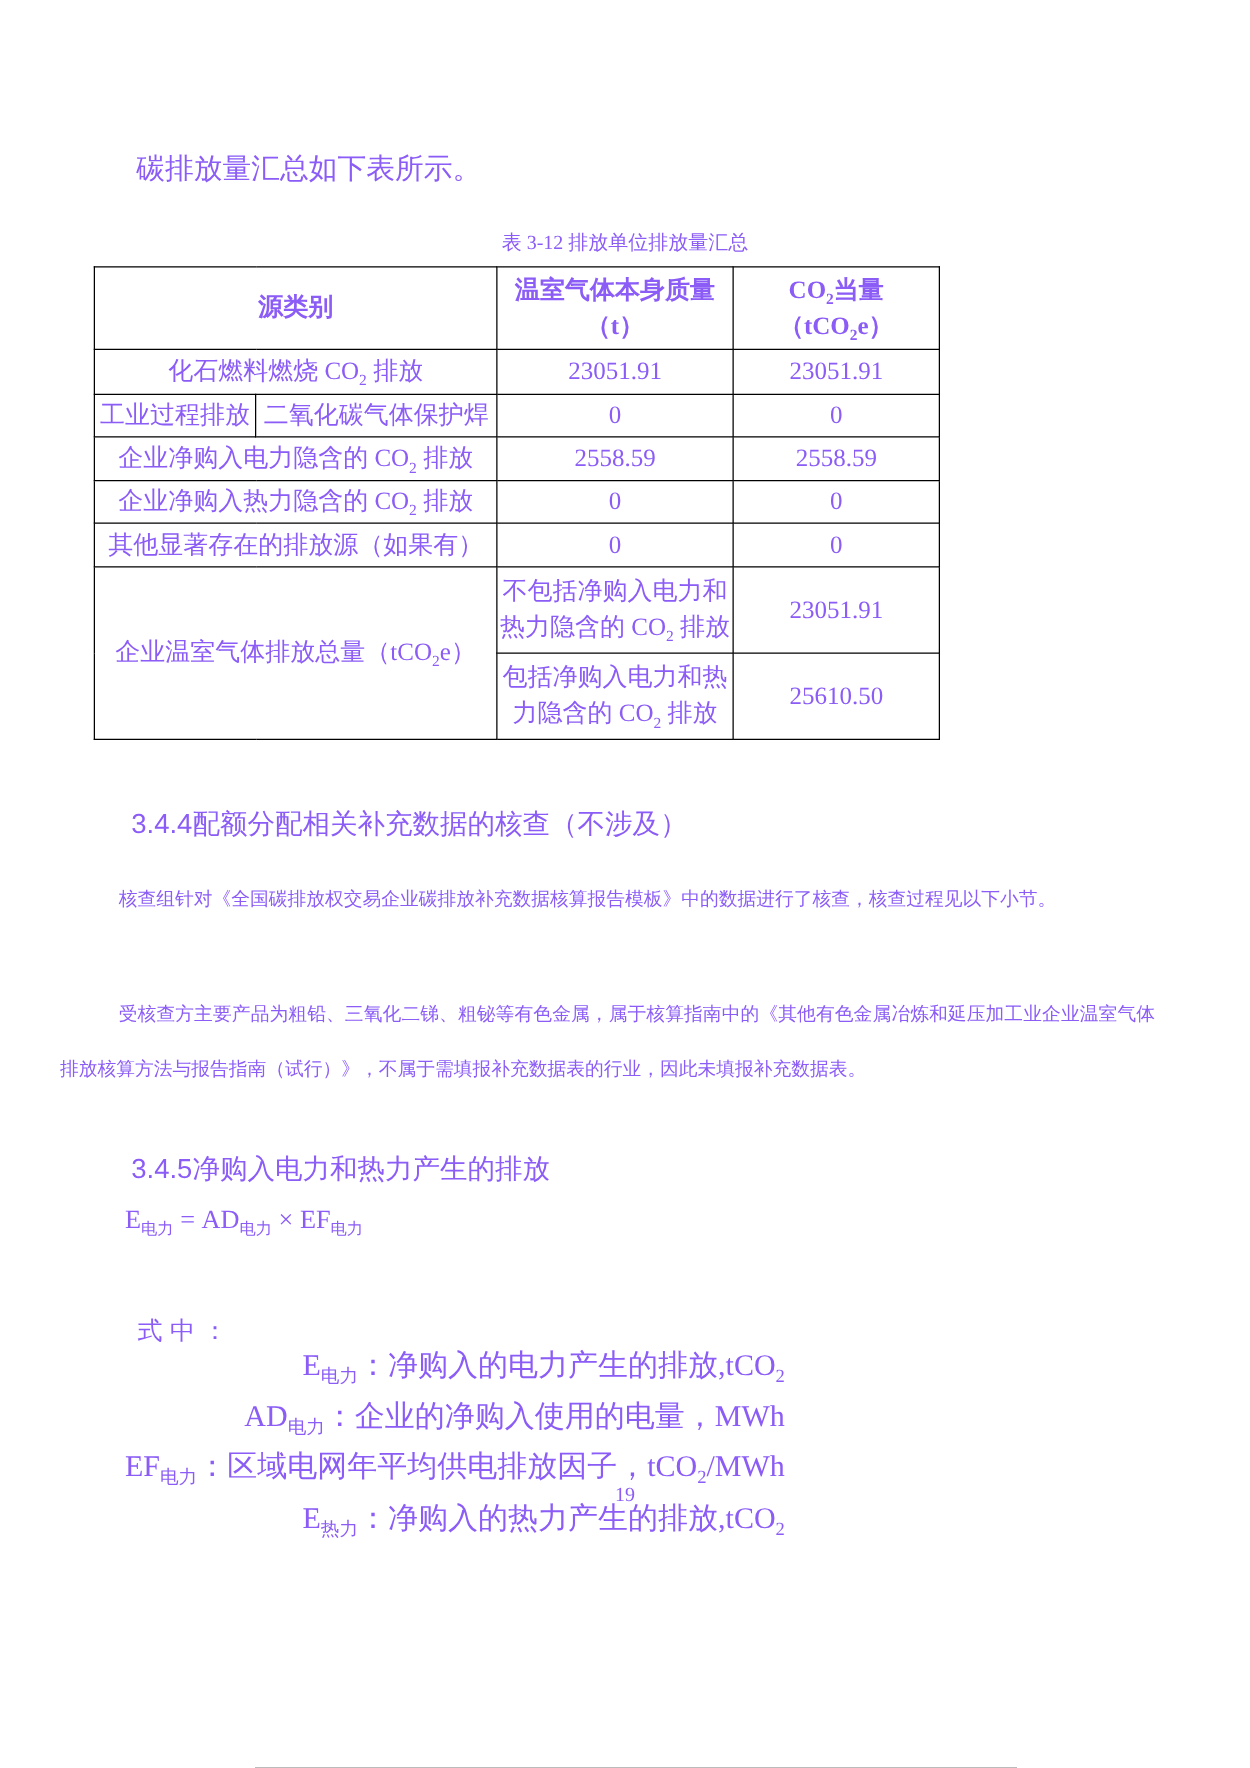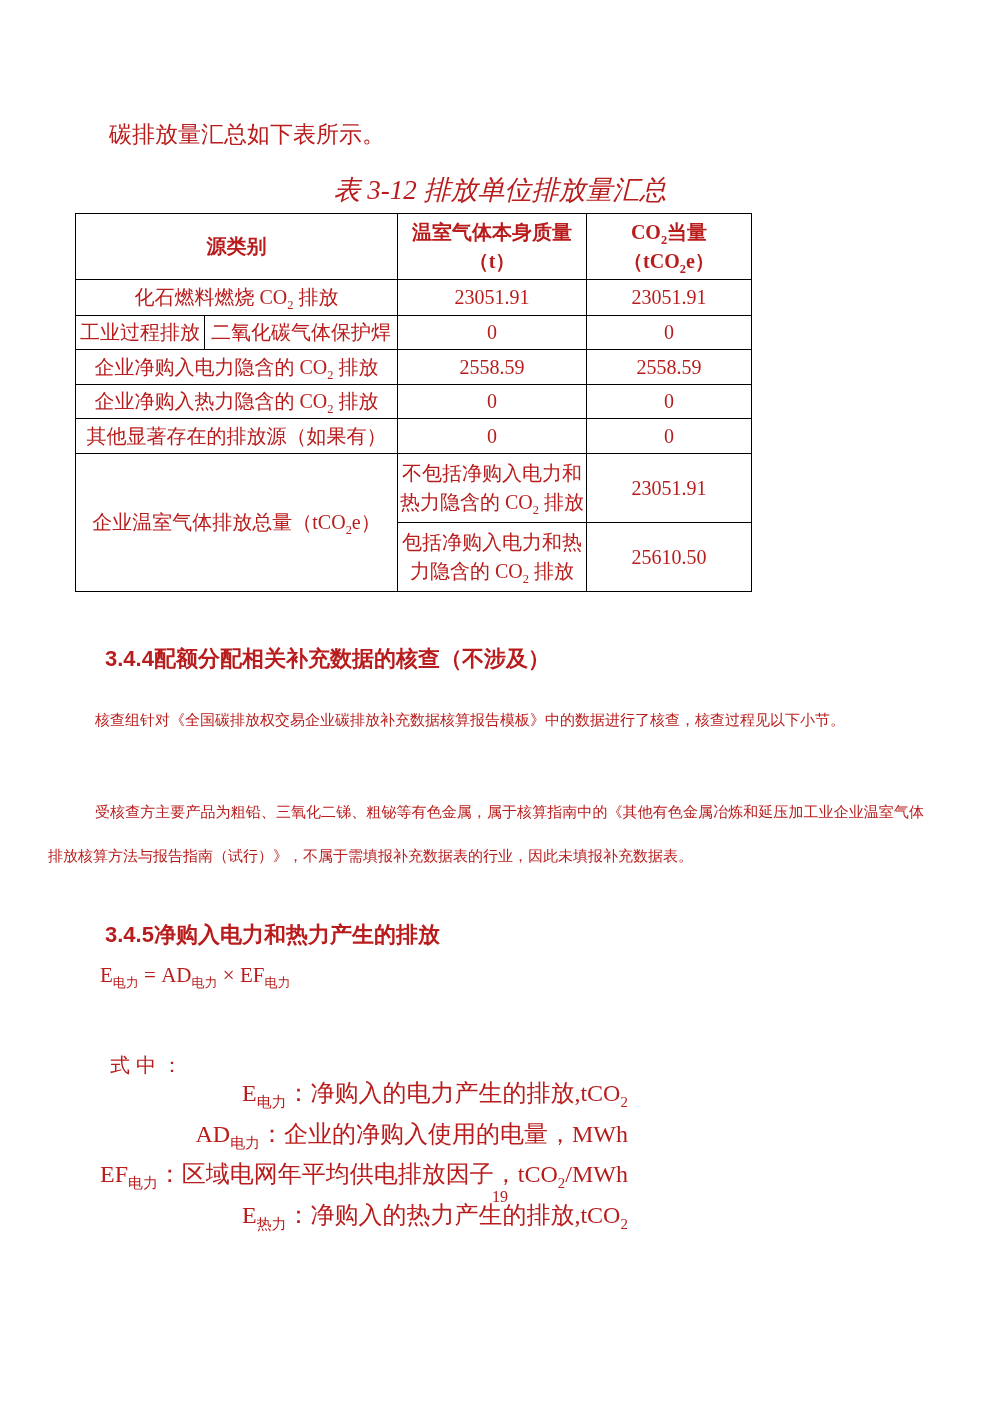--- a/index.html
+++ b/index.html
@@ -1,33 +1,33 @@
 <!DOCTYPE html>
 <html><head>
 <meta charset="utf-8">
 <style>
   html,body { margin:0; padding:0; background:#888; }
   .page {
     position:relative;
     width:1000px; height:1414px;
     margin:0 auto;
     background:#ffffff;
-    color:#b91c1c;
+    color:#8b5cf6;
     font-family:"Liberation Serif","DejaVu Serif",serif;
     overflow:hidden;
   }
   sub { font-size:0.62em; line-height:0; }
 
   .intro {
     position:absolute; top:97px; left:62px; width:876px;
     font-size:23px; line-height:30px; text-indent:47px;
   }
   .table-title {
-    position:absolute; top:172px; left:0; width:1000px;
-    text-align:center; font-size:27px;font-style:italic;
+    position:absolute; top:184px; left:0; width:1000px;
+    text-align:center; font-size:16px;
   }
   table.emissions {
     position:absolute; top:213px; left:75px;
     width:676px; border-collapse:collapse; table-layout:fixed;
   }
   table.emissions th, table.emissions td {
     border:1.5px solid #000;
     text-align:center; vertical-align:middle;
     font-size:20px; line-height:29px;
     padding:0 2px;
@@ -36,21 +36,21 @@
   table.emissions th { font-weight:bold; }
   tr.rh-header { height:66px; }
   tr.rh36 { height:36px; }
   tr.rh34 { height:34px; }
   tr.rh35 { height:35px; }
   tr.rh69 { height:69px; }
 
   .sec-heading {
     position:absolute; left:105px;
     font-family:"Liberation Sans","DejaVu Sans",sans-serif;
-    font-weight:bold; font-size:22px; line-height:28px;
+    font-weight:normal; font-size:22px; line-height:28px;
     white-space:nowrap;
   }
   .h344 { top:645px; }
   .h345 { top:921px; }
 
   .para {
     position:absolute; left:48px; width:876px;
     font-size:15px; text-align:justify; text-indent:47px;
   }
   .para1 { top:683px; line-height:44px; }

